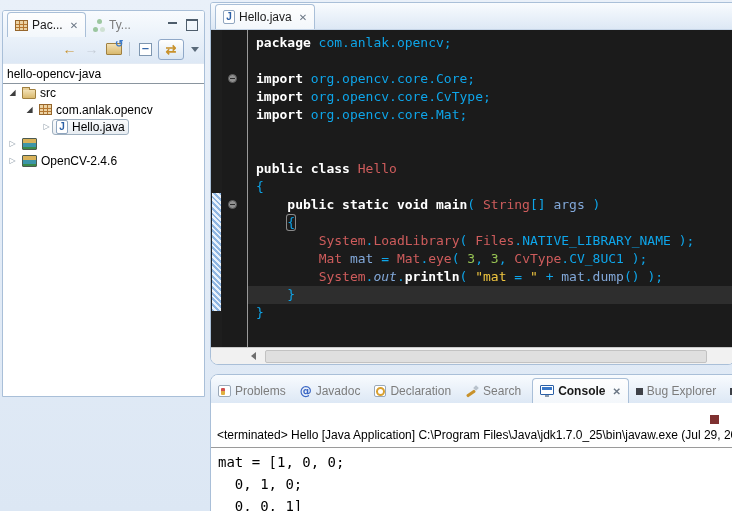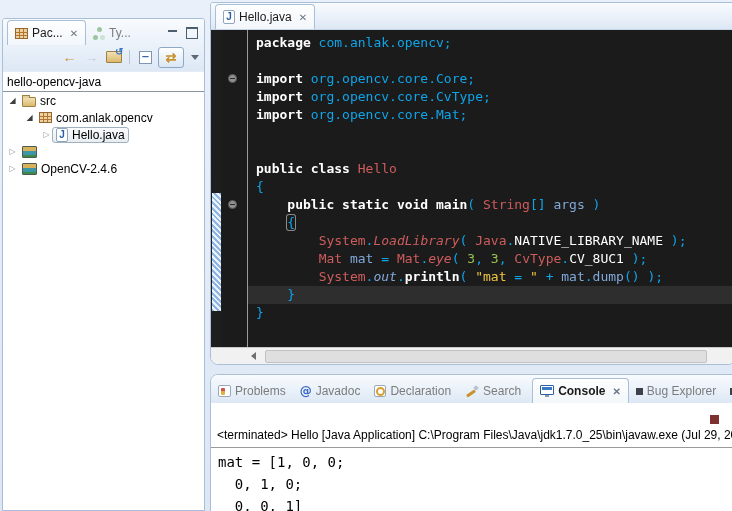--- a/index.html
+++ b/index.html
@@ -42,21 +42,21 @@
   .icon-declaration::after{content:"";position:absolute;left:1px;top:1px;width:5px;height:5px;border:2px solid #D8A030;border-radius:50%}
   .icon-search{width:14px;height:13px;position:relative}
   .icon-search::before{content:"";position:absolute;left:1px;top:7px;width:10px;height:3px;background:#C8922C;border-radius:1px;transform:rotate(-35deg)}
   .icon-search::after{content:"";position:absolute;right:1px;top:1px;width:4px;height:4px;background:#B8C2CC;transform:rotate(45deg)}
   .icon-console{width:14px;height:10px;border:1px solid #2B5FA5;border-radius:1px;background:#FFF;position:relative;margin-top:-2px}
   .icon-console::before{content:"";position:absolute;left:1px;top:1px;right:1px;height:3px;background:#3A78C8}
   .icon-console::after{content:"";position:absolute;left:4px;bottom:-3px;width:4px;height:2px;background:#8A9AAC}
   .icon-bug{width:7px;height:7px;background:#3E4148}
 
   
-  #pe{left:2px;top:18px;width:203px;height:493px;border-radius:3px 3px 0 0}
+  #pe{left:2px;top:10px;width:203px;height:387px;border-radius:3px 3px 0 0}
   #pe .hdr{height:52px;border-bottom:1px solid #E4EBF4}
   .winbtns{margin-left:auto;display:flex;align-items:center;gap:8px;padding:0 6px 6px 0}
   .btn-min{width:10px;height:9px;position:relative}
   .btn-min::after{content:"";position:absolute;left:0;top:1px;width:9px;height:2px;background:#4E5D6C}
   .btn-max{width:10px;height:9px;border:1px solid #4E5D6C;border-top-width:2px}
   .pe-toolbar{display:flex;align-items:center;justify-content:flex-end;height:24px;padding-right:5px;gap:3px}
   .tb-btn{height:19px;min-width:19px;display:flex;align-items:center;justify-content:center;font-size:14px}
   .arrow-back{color:#C8922C;font-weight:bold}
   .arrow-fwd{color:#C4CCD7;font-weight:bold}
   .tb-up{width:14px;height:10px;background:linear-gradient(#F2E0B4,#D9B96E);border:1px solid #A08040;position:relative;border-radius:1px}
@@ -85,26 +85,26 @@
       background:repeating-linear-gradient(45deg,#8FB6E2 0 2px,#EAF2FB 2px 4px)}
   .fold-ruler{width:25px;background:#1B1B1B;border-right:1px solid #9A9A9A;position:relative;flex:none}
   .fold-marker{position:absolute;left:6px;width:9px;height:9px;border-radius:50%;background:#909090;border:1px solid #5A5A5A;box-sizing:border-box}
   .fold-marker::after{content:"";position:absolute;left:1px;top:3px;width:5px;height:1px;background:#2A2A2A}
   .code-pane{flex:1;padding-top:4px;font:13px/18px "DejaVu Sans Mono",monospace;color:#DCDCDC;overflow:hidden}
   .code-line{height:18px;white-space:pre;padding-left:8px}
   .code-line.current{background:#2E2E2E}
   .tok-kw{color:#FFF;font-weight:bold}
   .tok-pl{color:#0ea5e9}
   .tok-ty{color:#CE5C5C}
-  .tok-tyi{color:#CE5C5C;font-style:italic}
+  .tok-tyi{color:#CE5C5C;}
   .tok-va{color:#82A8D9}
   .tok-vai{color:#82A8D9;font-style:italic}
   .tok-nu{color:#97C353}
   .tok-st{color:#EFC53F}
-  .tok-co{color:#ffffff}
+  .tok-co{color:#0ea5e9}
   .tok-box{box-shadow:0 0 0 1px #8A8A8A;border-radius:2px}
   .hscroll{position:absolute;left:0;right:0;bottom:0;height:16px;background:#F1F1F1;border-top:1px solid #C9C9C9}
   .sb-arrow{position:absolute;left:40px;top:4px;width:0;height:0;border-top:4px solid transparent;border-bottom:4px solid transparent;border-right:5px solid #6E6E6E}
   .sb-thumb{position:absolute;left:54px;top:2px;height:11px;width:440px;background:#DFDFDF;border:1px solid #C2C2C2;border-radius:2px}
 
   
   #bp{left:210px;top:374px;width:526px;height:140px;border-radius:8px 3px 0 0}
   #bp .hdr{height:28px}
   #bp .tabrow{height:28px;padding-top:2px;box-sizing:border-box}
   .console-area{position:relative;background:#FFF;height:110px}
@@ -210,21 +210,21 @@
         <div class="code-line"></div>
         <div class="code-line"><span class="tok-kw">import</span><span class="tok-pl"> org.opencv.core.Core;</span></div>
         <div class="code-line"><span class="tok-kw">import</span><span class="tok-pl"> org.opencv.core.CvType;</span></div>
         <div class="code-line"><span class="tok-kw">import</span><span class="tok-pl"> org.opencv.core.Mat;</span></div>
         <div class="code-line"></div>
         <div class="code-line"></div>
         <div class="code-line"><span class="tok-kw">public class</span><span class="tok-pl"> </span><span class="tok-ty">Hello</span></div>
         <div class="code-line"><span class="tok-pl">{</span></div>
         <div class="code-line"><span class="tok-pl">    </span><span class="tok-kw">public static void main</span><span class="tok-pl">( </span><span class="tok-ty">String</span><span class="tok-pl">[] </span><span class="tok-va">args</span><span class="tok-pl"> )</span></div>
         <div class="code-line"><span class="tok-pl">    </span><span class="tok-pl tok-box">{</span></div>
-        <div class="code-line"><span class="tok-pl">        </span><span class="tok-ty">System</span><span class="tok-pl">.</span><span class="tok-tyi">LoadLibrary</span><span class="tok-pl">( </span><span class="tok-ty">Java</span><span class="tok-pl">.</span><span class="tok-co">NATIVE_LIBRARY_NAME</span><span class="tok-pl"> );</span></div>
+        <div class="code-line"><span class="tok-pl">        </span><span class="tok-ty">System</span><span class="tok-pl">.</span><span class="tok-tyi">LoadLibrary</span><span class="tok-pl">( </span><span class="tok-ty">Files</span><span class="tok-pl">.</span><span class="tok-co">NATIVE_LIBRARY_NAME</span><span class="tok-pl"> );</span></div>
         <div class="code-line"><span class="tok-pl">        </span><span class="tok-ty">Mat</span><span class="tok-pl"> </span><span class="tok-va">mat</span><span class="tok-pl"> = </span><span class="tok-ty">Mat</span><span class="tok-pl">.</span><span class="tok-tyi">eye</span><span class="tok-pl">( </span><span class="tok-nu">3</span><span class="tok-pl">, </span><span class="tok-nu">3</span><span class="tok-pl">, </span><span class="tok-ty">CvType</span><span class="tok-pl">.</span><span class="tok-co">CV_8UC1</span><span class="tok-pl"> );</span></div>
         <div class="code-line"><span class="tok-pl">        </span><span class="tok-ty">System</span><span class="tok-pl">.</span><span class="tok-vai">out</span><span class="tok-pl">.</span><span class="tok-kw">println</span><span class="tok-pl">( </span><span class="tok-st">"mat </span><span class="tok-pl">= </span><span class="tok-st">"</span><span class="tok-pl"> + </span><span class="tok-va">mat</span><span class="tok-pl">.</span><span class="tok-va">dump</span><span class="tok-pl">() );</span></div>
         <div class="code-line current"><span class="tok-pl">    }</span></div>
         <div class="code-line"><span class="tok-pl">}</span></div>
       </div>
   </div>
   <div class="hscroll">
     <span class="sb-arrow"></span>
     <span class="sb-thumb"></span>
   </div>

